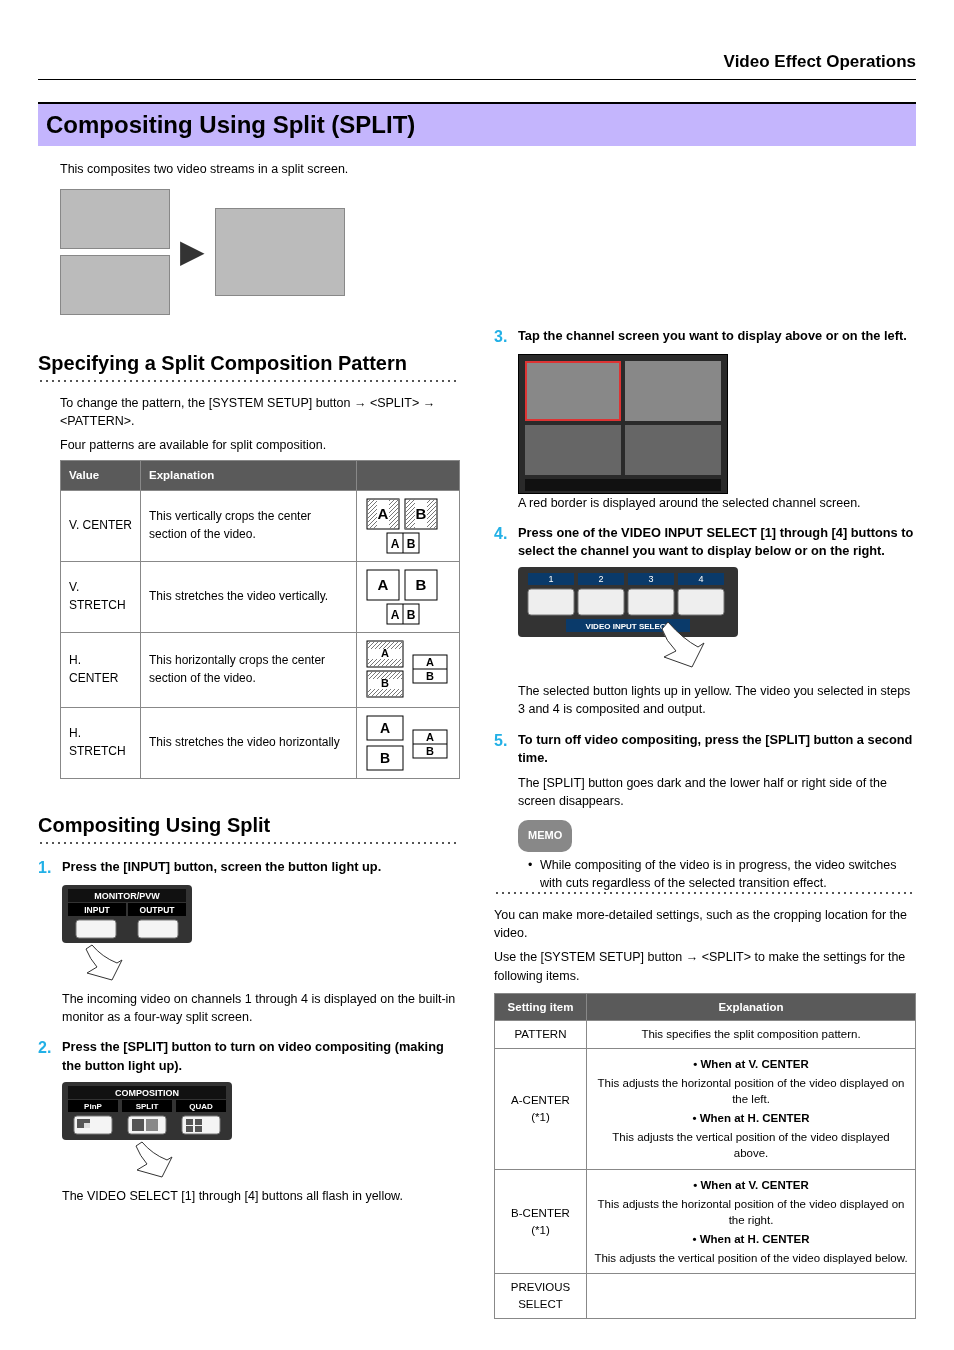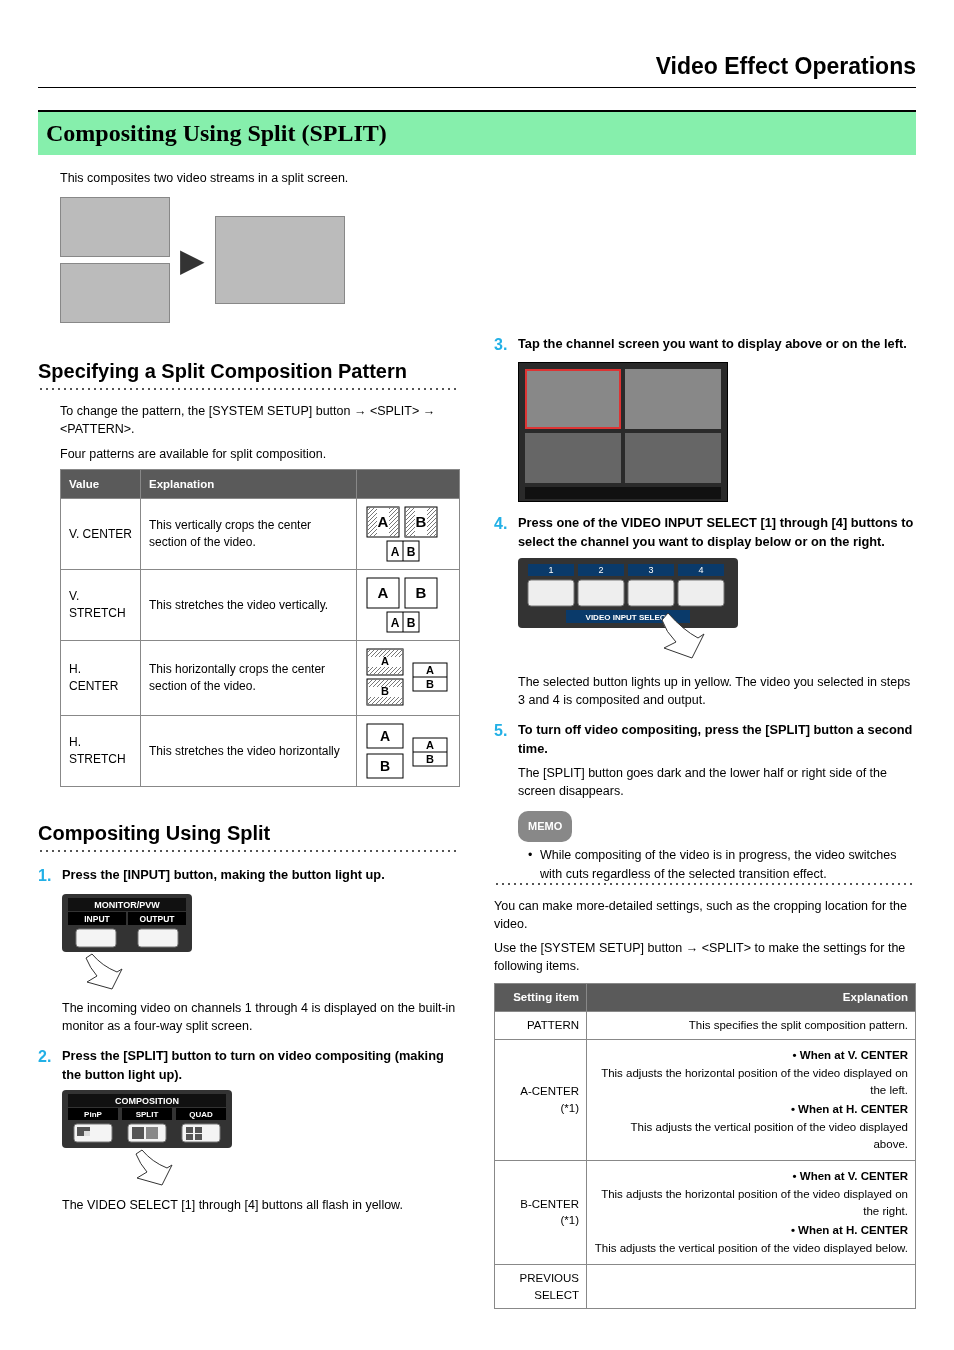--- a/index.html
+++ b/index.html
@@ -9,31 +9,30 @@
     width: 954px;
     margin: 0 auto;
     background: #fff;
     padding: 50px 38px 30px 38px;
     font-size: 12px;
     line-height: 1.45;
   }
   .header-running {
     text-align: right;
     font-weight: 700;
-    font-size: 23px;
+    font-size: 17px;
     border-bottom: 1px solid #000;
     padding-bottom: 4px;
     margin-bottom: 22px;
   }
   .h1-bar {
-    background: #86efac;
+    background: #c4b5fd;
     border-top: 2px solid #000;
     padding: 4px 10px 4px 8px;
     margin-bottom: 14px;
-    font-family: Liberation Serif, serif;
   }
   .h1-bar span { font-size: 24px; font-weight: 700; }
   .body-intro { margin-left: 22px; font-size: 12.5px; }
   .columns { display: flex; gap: 34px; margin-top: 10px; }
   .col { flex: 1; min-width: 0; }
   .sec-title {
     font-size: 20px;
     font-weight: 700;
     margin-top: 24px;
     margin-bottom: 2px;
@@ -86,21 +85,21 @@
     padding: 8px 10px;
     margin-left: 24px;
     margin-top: 4px;
   }
   .memo-bullet { display:flex; margin-left: 34px; margin-top: 4px; font-size:12.5px;}
   .memo-bullet .dot { flex-shrink:0; width:12px; }
   .settings-table { width: 100%; border-collapse: collapse; font-size: 11.5px; margin-top:8px;}
   .settings-table th, .settings-table td {
     border: 0.5px solid #888;
     padding: 5px 7px;
-    text-align: right;
+    text-align: center;
     vertical-align: middle;
   }
   .settings-table thead th { background: #5a5a5a; color: #fff; font-weight: 700; }
   .settings-table td .sub { margin: 2px 0; }
   .illus-row { display:flex; align-items:center; gap:10px; margin: 10px 0 10px 22px;}
   .illus-box { background:#bbb; border:1px solid #888; }
   .big-arrow { font-size: 32px; color:#333; }
   .mono-panel { margin-left: 24px; }
 </style>
 </head>
@@ -218,21 +217,21 @@
           </td>
         </tr>
       </tbody>
     </table>
 
     <div class="sec-title" style="margin-top:32px">Compositing Using Split</div>
     <div class="dot-rule"></div>
 
     <div class="step">
       <div class="step-num">1.</div>
-      <div class="step-text">Press the [INPUT] button, making the button light up.</div>
+      <div class="step-text">Press the [INPUT] button, screen the button light up.</div>
     </div>
     <div class="mono-panel">
       <svg width="130" height="100">
         <rect x="0" y="0" width="130" height="58" rx="4" fill="#333"></rect>
         <rect x="6" y="4" width="118" height="13" fill="#111"></rect>
         <text x="65" y="14" fill="#fff" font-size="9" text-anchor="middle" font-weight="bold">MONITOR/PVW</text>
         <rect x="6" y="18" width="58" height="13" fill="#000"></rect>
         <text x="35" y="28" fill="#fff" font-size="8.5" text-anchor="middle" font-weight="bold">INPUT</text>
         <rect x="66" y="18" width="58" height="13" fill="#000"></rect>
         <text x="95" y="28" fill="#fff" font-size="8.5" text-anchor="middle" font-weight="bold">OUTPUT</text>
@@ -283,20 +282,21 @@
     <div class="mono-panel">
       <div style="width:210px;height:140px;background:#2a2a2a;border:1px solid #000;position:relative;">
         <div style="position:absolute;left:6px;top:6px;width:96px;height:60px;background:#888;border:2px solid #d33;"></div>
         <div style="position:absolute;right:6px;top:6px;width:96px;height:60px;background:#888;"></div>
         <div style="position:absolute;left:6px;top:70px;width:96px;height:50px;background:#666;"></div>
         <div style="position:absolute;right:6px;top:70px;width:96px;height:50px;background:#666;"></div>
         <div style="position:absolute;bottom:2px;left:6px;right:6px;height:12px;background:#111;display:flex;">
         </div>
       </div>
     </div>
+    <div class="step-body">A red border is displayed around the selected channel screen.</div>
 
     <div class="step">
       <div class="step-num">4.</div>
       <div class="step-text">Press one of the VIDEO INPUT SELECT [1] through [4] buttons to select the channel you want to display below or on the right.</div>
     </div>
     <div class="mono-panel">
       <svg width="220" height="110">
         <rect x="0" y="0" width="220" height="70" rx="4" fill="#333"></rect>
         <g font-size="9" fill="#fff" text-anchor="middle">
           <rect x="10" y="6" width="46" height="12" fill="#0a3a6a"></rect>

